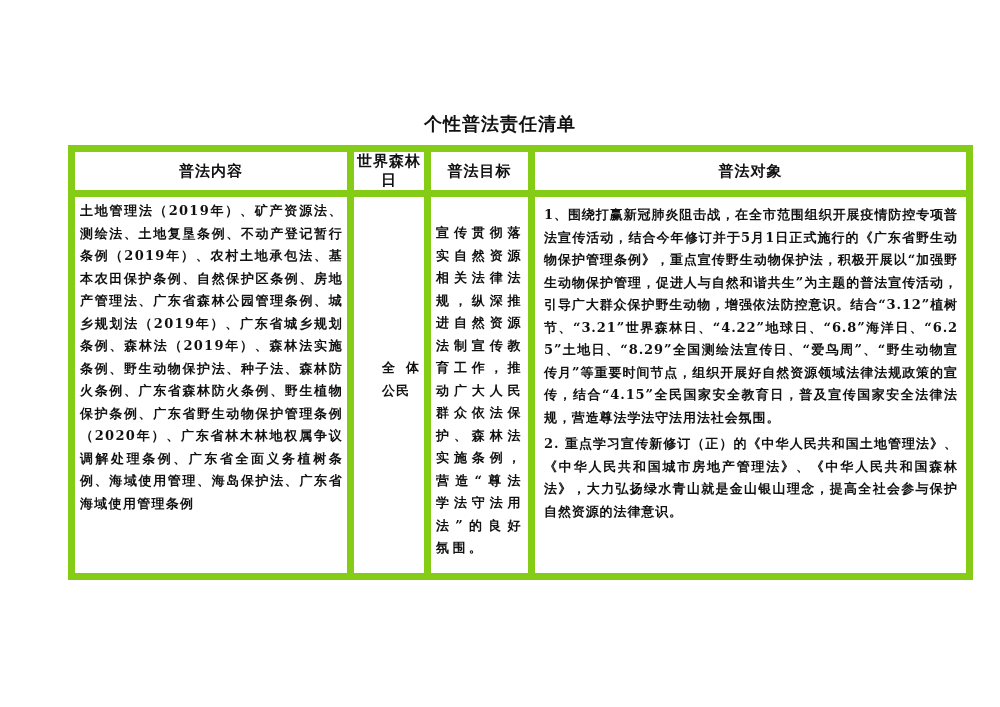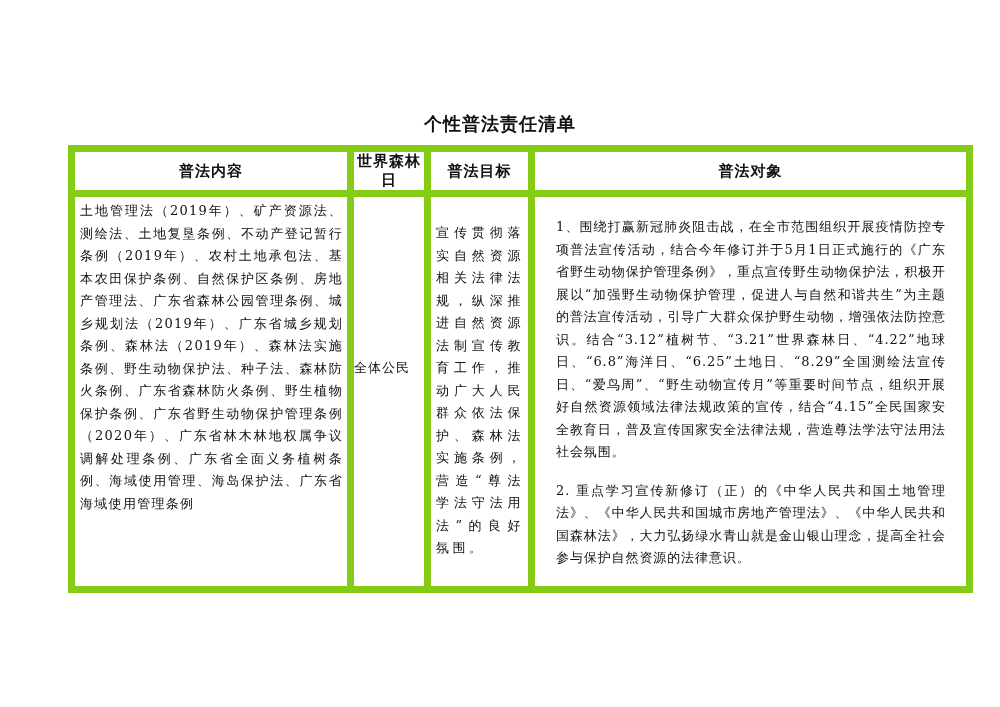--- a/index.html
+++ b/index.html
@@ -21,25 +21,25 @@
   }
   table.list th {
     height: 37px; font-family: "DejaVu Sans", "Liberation Sans", sans-serif; font-weight: bold;
     font-size: 15px; text-align: center; vertical-align: middle; letter-spacing: 1px;
   }
   table.list td { height: 376px; font-size: 13px; line-height: 22.5px; }
   .c1 { width: 279px; }
   .c2 { width: 77px; }
   .c3 { width: 104px; }
   .c4 { width: 438px; }
-  .cell-content { padding: 3px 4px 0 5px; text-align: justify; word-break: break-all; letter-spacing: 1.3px; }
-  .c2-content { padding-top: 160px; padding-left: 0; letter-spacing: 1px; }
+  .cell-content { padding: 3px 4px 0 5px; text-align: justify; word-break: break-all; letter-spacing: 1.3px; font-weight: bold; }
+  .c2-content { padding-top: 160px; padding-left: 0; letter-spacing: 1px; margin-left: 28px; }
   .c3-content { padding-top: 25px; letter-spacing: 3.4px; }
   .c4-content { letter-spacing: 0.9px; }
-  .c4-content p { margin: 16px; }
+  .c4-content p { margin: 4px; }
 </style>
 </head>
 <body>
 
 <div class="title">个性普法责任清单</div>
 
 <table class="list">
   <colgroup>
     <col class="c1">
       <col class="c2">

